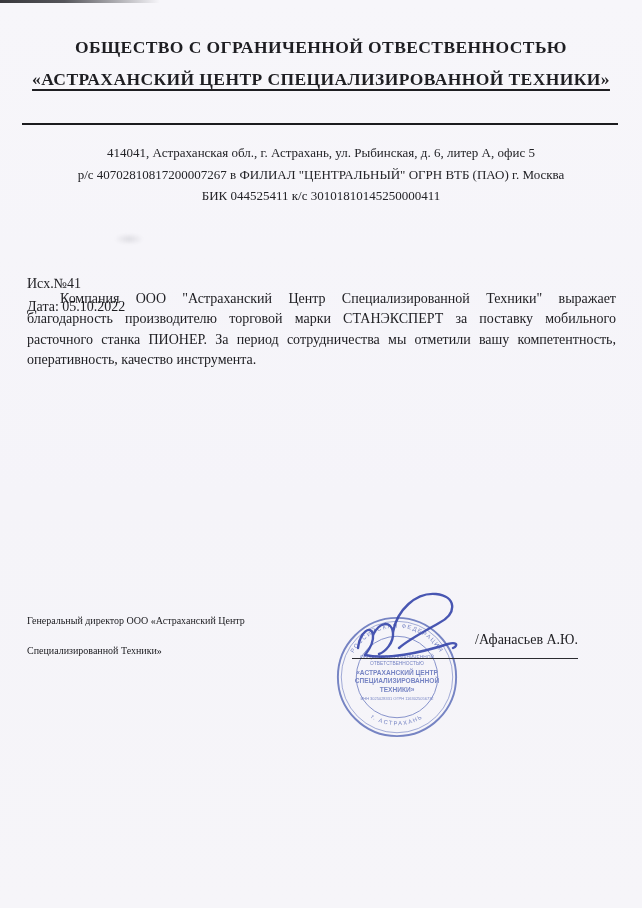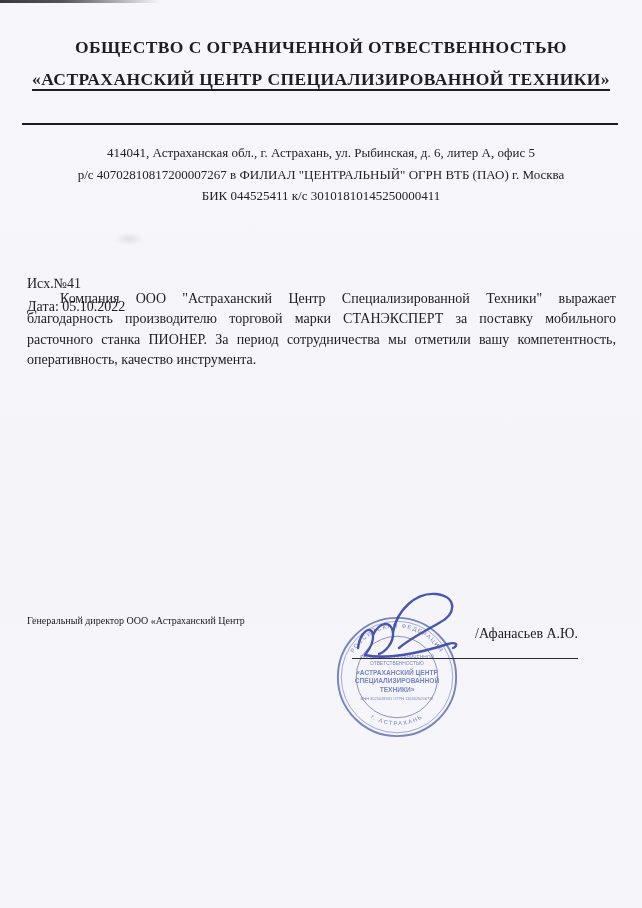--- a/index.html
+++ b/index.html
@@ -57,22 +57,22 @@
     position:absolute;left:334px;top:614px;
     color:#5b6cb8;opacity:.82;
     font-family:"Liberation Sans", sans-serif;
   }
   .signature-svg{
     position:absolute;left:338px;top:582px;
   }
   .signer{
     position:absolute;left:352px;top:632px;width:226px;height:27px;
     border-bottom:1.5px solid #2b2b30;
-    display:flex;align-items:flex-end;justify-content:flex-end;
-    font-size:14px;color:#202024;padding-bottom:16px;box-sizing:border-box;
+    display:flex;justify-content:flex-end;
+    font-size:14px;color:#202024;padding-bottom:2px;box-sizing:border-box;
   }
 </style>
 </head>
 <body>
 
 <div class="page">
 
   <div class="scan-strip"></div>
   <div class="smudge"></div>
 
@@ -89,20 +89,21 @@
 
   <div class="meta">
     <div>Исх.№41</div>
     <div>Дата: 05.10.2022</div>
   </div>
 
   <p class="letter-body">Компания ООО "Астраханский Центр Специализированной Техники" выражает благодарность производителю торговой марки СТАНЭКСПЕРТ за поставку мобильного расточного станка ПИОНЕР. За период сотрудничества мы отметили вашу компетентность, оперативность, качество инструмента.</p>
 
   <div class="sig-position">
     <div>Генеральный директор ООО «Астраханский Центр</div>
+    <div>Специализированной Техники»</div>
   </div>
 
   <svg class="stamp" width="126" height="126" viewBox="0 0 130 130" aria-hidden="true">
     <defs>
       <path id="arcTop" d="M 14 65 A 51 51 0 0 1 116 65" fill="none"></path>
       <path id="arcBottom" d="M 22.5 92 A 51 51 0 0 0 107.5 92" fill="none"></path>
     </defs>
     <circle cx="65" cy="65" r="61" fill="none" stroke="currentColor" stroke-width="2"></circle>
     <circle cx="65" cy="65" r="57.5" fill="none" stroke="currentColor" stroke-width="0.7"></circle>
     <circle cx="65" cy="65" r="42" fill="none" stroke="currentColor" stroke-width="0.9"></circle>

